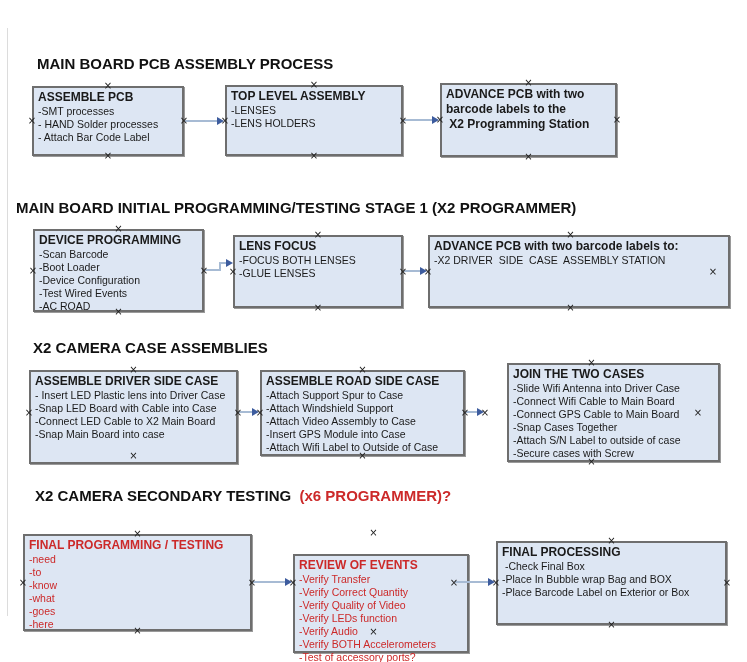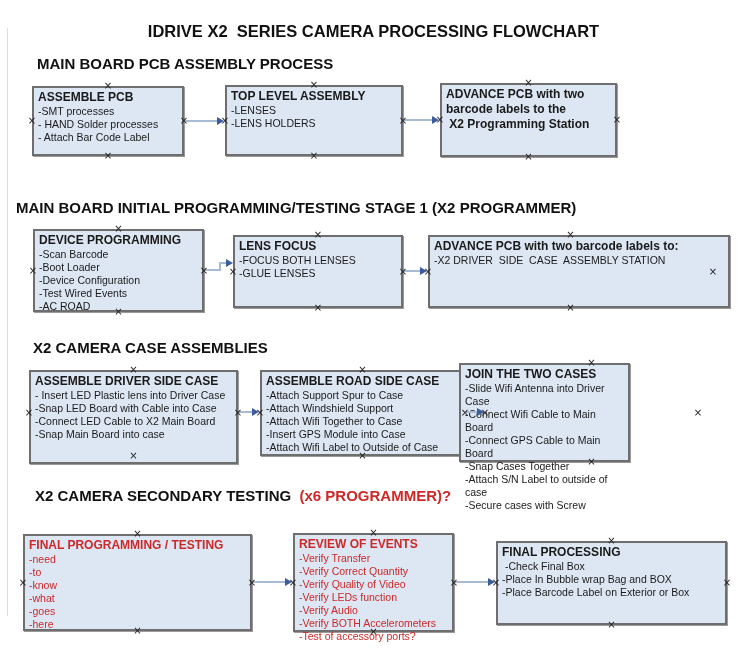--- a/index.html
+++ b/index.html
@@ -54,21 +54,20 @@
     position:absolute;left:7px;top:28px;width:1px;height:588px;background:#dcdcdc;
   }
 </style>
 </head>
 <body>
 
 <div id="stage">
 
   <div class="canvas-edge"></div>
 
-  <div class="main-title">IDRIVE X2  SERIES CAMERA PROCESSING FLOWCHART</div>
 
   <div class="sec-heading" style="left:37px;top:55px">MAIN BOARD PCB ASSEMBLY PROCESS</div>
   <div class="sec-heading" style="left:16px;top:199px">MAIN BOARD INITIAL PROGRAMMING/TESTING STAGE 1 (X2 PROGRAMMER)</div>
   <div class="sec-heading" style="left:33px;top:339px">X2 CAMERA CASE ASSEMBLIES</div>
   <div class="sec-heading" style="left:35px;top:487px"><span>X2 CAMERA SECONDARY TESTING </span><span class="red-text"> (x6 PROGRAMMER)?</span></div>
 
   <div class="box" style="left:32px;top:86px;width:152px;height:70px">
     <div class="box-title">ASSEMBLE PCB</div>
     <div>
         <div class="box-item">-SMT processes</div>
@@ -127,27 +126,27 @@
         <div class="box-item">-Connect LED Cable to X2 Main Board</div>
         <div class="box-item">-Snap Main Board into case</div>
       </div>
   </div>
 
   <div class="box" style="left:260px;top:370px;width:205px;height:86px">
     <div class="box-title">ASSEMBLE ROAD SIDE CASE</div>
     <div>
         <div class="box-item">-Attach Support Spur to Case</div>
         <div class="box-item">-Attach Windshield Support</div>
-        <div class="box-item">-Attach Wifi Together to Case</div>
+        <div class="box-item">-Attach Video Assembly to Case</div>
         <div class="box-item">-Insert GPS Module into Case</div>
         <div class="box-item">-Attach Wifi Label to Outside of Case</div>
       </div>
   </div>
 
-  <div class="box" style="left:459px;top:363px;width:171px;height:99px">
+  <div class="box" style="left:507px;top:363px;width:213px;height:99px">
     <div class="box-title">JOIN THE TWO CASES</div>
     <div>
         <div class="box-item">-Slide Wifi Antenna into Driver Case</div>
         <div class="box-item">-Connect Wifi Cable to Main Board</div>
         <div class="box-item">-Connect GPS Cable to Main Board</div>
         <div class="box-item">-Snap Cases Together</div>
         <div class="box-item">-Attach S/N Label to outside of case</div>
         <div class="box-item">-Secure cases with Screw</div>
       </div>
   </div>
@@ -157,21 +156,21 @@
     <div>
         <div class="box-item">-need</div>
         <div class="box-item">-to</div>
         <div class="box-item">-know</div>
         <div class="box-item">-what</div>
         <div class="box-item">-goes</div>
         <div class="box-item">-here</div>
       </div>
   </div>
 
-  <div class="box red-box" style="left:293px;top:533px;width:161px;height:99px">
+  <div class="box red-box" style="left:293px;top:554px;width:176px;height:99px">
     <div class="box-title">REVIEW OF EVENTS</div>
     <div>
         <div class="box-item">-Verify Transfer</div>
         <div class="box-item">-Verify Correct Quantity</div>
         <div class="box-item">-Verify Quality of Video</div>
         <div class="box-item">-Verify LEDs function</div>
         <div class="box-item">-Verify Audio</div>
         <div class="box-item">-Verify BOTH Accelerometers</div>
         <div class="box-item">-Test of accessory ports?</div>
       </div>

